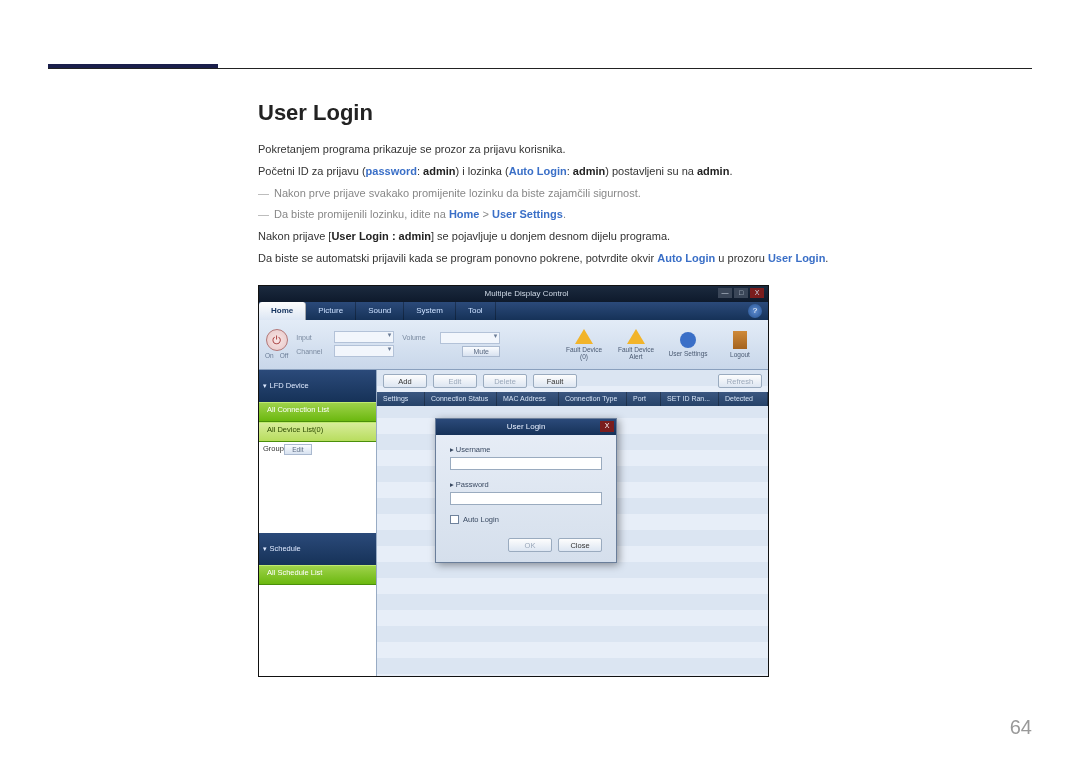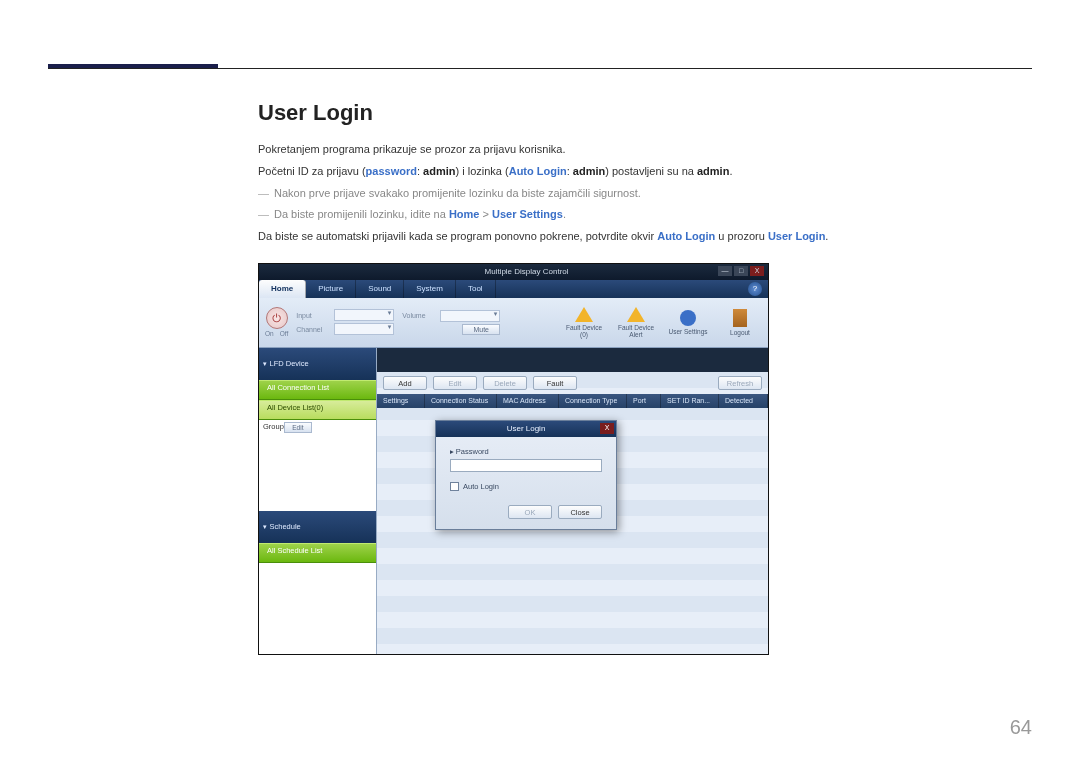--- a/index.html
+++ b/index.html
@@ -241,21 +241,20 @@
     width: 28px; height: 11px;
     background: linear-gradient(#fafcff,#d8e2f0);
     border: 1px solid #aab9cf;
     text-align:center; font-size:6.5px; color:#5a6a82;
     line-height:10px;
   }
   .main {
     flex: 1;
     background: repeating-linear-gradient(#dbe5f2 0, #dbe5f2 16px, #e7eef8 16px, #e7eef8 32px);
     position: relative;
-    margin-top: 24px;
   }
   .btn-row {
     position: absolute;
     top: 4px; left: 6px; right: 6px;
     display: flex; gap: 6px;
     align-items:center;
   }
   .btn-small {
     width: 44px; height: 14px;
     background: linear-gradient(#fdfdfd,#dde6f2);
@@ -351,20 +350,23 @@
   <p class="para">
     <span>Početni ID za prijavu (</span><span class="link-blue">password</span><span>: </span><span class="bold">admin</span><span>) i lozinka (</span><span class="link-blue">Auto Login</span><span>: </span><span class="bold">admin</span><span>) postavljeni su na </span><span class="bold">admin</span><span>.</span>
   </p>
 
   <p class="note">Nakon prve prijave svakako promijenite lozinku da biste zajamčili sigurnost.</p>
 
   <p class="note">
     <span>Da biste promijenili lozinku, idite na </span><span class="link-blue">Home</span><span> &gt; </span><span class="link-blue">User Settings</span><span>.</span>
   </p>
 
+  <p class="para">
+    <span>Nakon prijave [</span><span class="bold">User Login : admin</span><span>] se pojavljuje u donjem desnom dijelu programa.</span>
+  </p>
 
   <p class="para">
     <span>Da biste se automatski prijavili kada se program ponovno pokrene, potvrdite okvir </span><span class="link-blue">Auto Login</span><span> u prozoru </span><span class="link-blue">User Login</span><span>.</span>
   </p>
 
   <div class="screenshot">
     <div class="app-titlebar">
       <span>Multiple Display Control</span>
       <div class="win-ctrls">
         <span>—</span>
@@ -463,20 +465,24 @@
           <span style="width:58px">SET ID Ran...</span>
           <span style="flex:1">Detected</span>
         </div>
 
         <div class="dialog">
           <div class="dlg-title">
             <span>User Login</span>
             <div class="dlg-close">X</div>
           </div>
           <div class="dlg-body">
+            <div class="fld">
+              <div class="fld-label">▸ <span>Username</span></div>
+              <div class="fld-input"></div>
+            </div>
             <div class="fld">
               <div class="fld-label">▸ <span>Password</span></div>
               <div class="fld-input"></div>
             </div>
             <div class="chk">
               <div class="chk-box"></div>
               <span>Auto Login</span>
             </div>
             <div class="dlg-btns">
               <div class="btn-small dis">OK</div>

